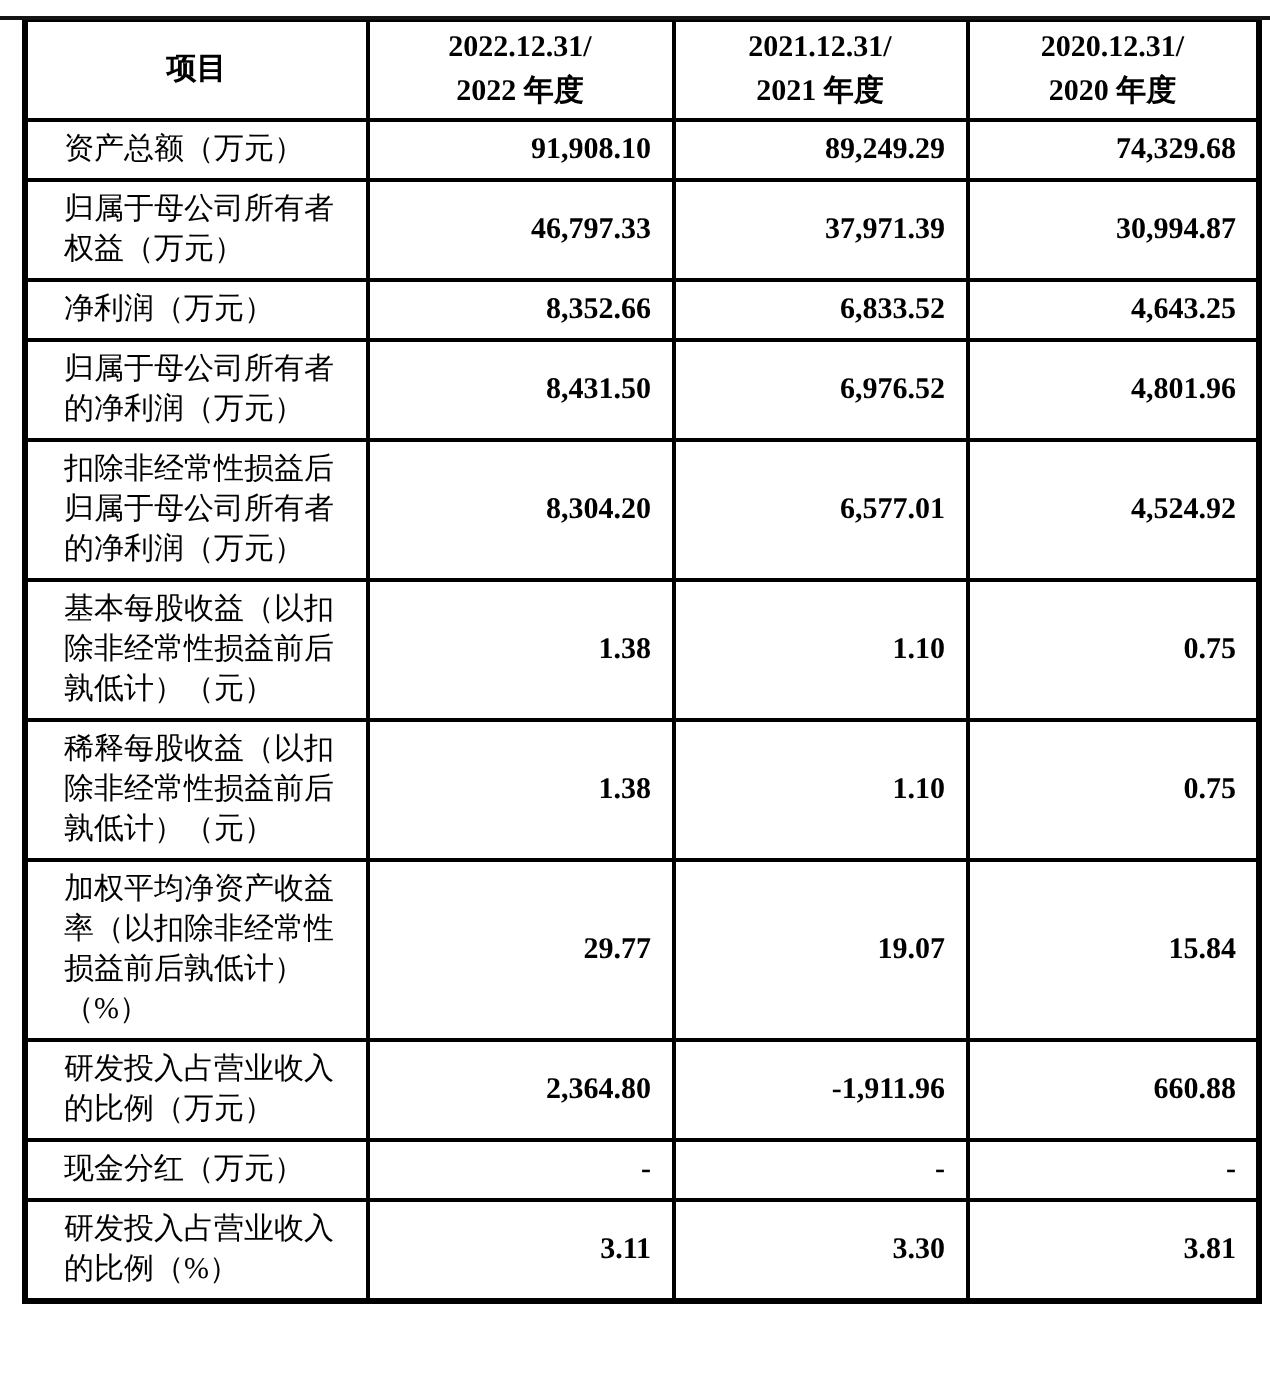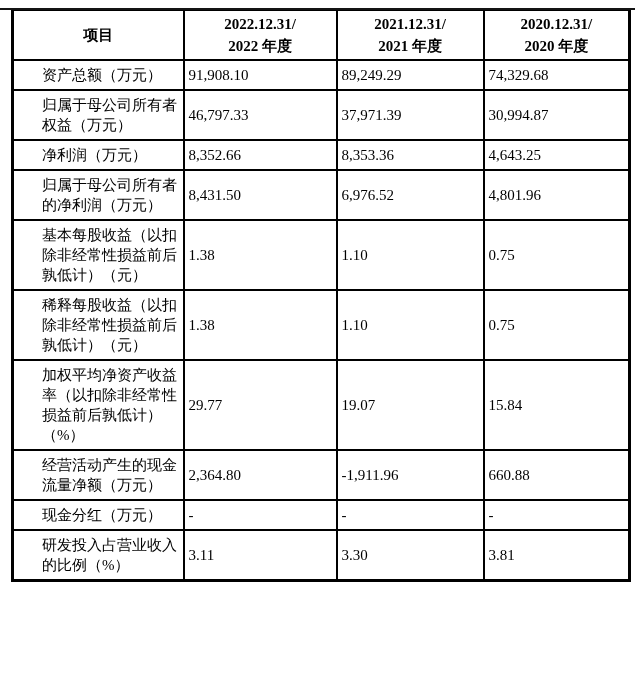--- a/index.html
+++ b/index.html
@@ -43,27 +43,29 @@
   th.head-cell {
     font-weight: bold;
     text-align: center;
     line-height: 22px;
     padding: 2px 2px;
   }
   th.head-cell .line { display: block; }
   td.label-cell {
     text-align: left;
     line-height: 20px;
-    padding: 4px 4px 4px 28px;
+    padding: 4px 4px 4px 18px;
     word-break: break-all;
   }
   td.num-cell {
+    text-align: right;
     line-height: 20px;
     padding: 4px 10px 4px 4px;
     white-space: nowrap;
+    font-weight: bold;
   }
   col.c0 { width: 171px; }
   col.c1 { width: 153px; }
   col.c2 { width: 147px; }
   col.c3 { width: 146px; }
 </style>
 </head>
 <body>
 
 <div class="page">
@@ -102,49 +104,55 @@
       </tr>
       <tr>
         <td class="label-cell">归属于母公司所有者权益（万元）</td>
         <td class="num-cell">46,797.33</td>
         <td class="num-cell">37,971.39</td>
         <td class="num-cell">30,994.87</td>
       </tr>
       <tr>
         <td class="label-cell">净利润（万元）</td>
         <td class="num-cell">8,352.66</td>
-        <td class="num-cell">8,353.36</td>
+        <td class="num-cell">6,833.52</td>
         <td class="num-cell">4,643.25</td>
       </tr>
       <tr>
         <td class="label-cell">归属于母公司所有者的净利润（万元）</td>
         <td class="num-cell">8,431.50</td>
         <td class="num-cell">6,976.52</td>
         <td class="num-cell">4,801.96</td>
+      </tr>
+      <tr>
+        <td class="label-cell">扣除非经常性损益后归属于母公司所有者的净利润（万元）</td>
+        <td class="num-cell">8,304.20</td>
+        <td class="num-cell">6,577.01</td>
+        <td class="num-cell">4,524.92</td>
       </tr>
       <tr>
         <td class="label-cell">基本每股收益（以扣除非经常性损益前后孰低计）（元）</td>
         <td class="num-cell">1.38</td>
         <td class="num-cell">1.10</td>
         <td class="num-cell">0.75</td>
       </tr>
       <tr>
         <td class="label-cell">稀释每股收益（以扣除非经常性损益前后孰低计）（元）</td>
         <td class="num-cell">1.38</td>
         <td class="num-cell">1.10</td>
         <td class="num-cell">0.75</td>
       </tr>
       <tr>
         <td class="label-cell">加权平均净资产收益率（以扣除非经常性损益前后孰低计）（%）</td>
         <td class="num-cell">29.77</td>
         <td class="num-cell">19.07</td>
         <td class="num-cell">15.84</td>
       </tr>
       <tr>
-        <td class="label-cell">经营活动产生的现金流量净额（万元）</td>
+        <td class="label-cell">研发投入占营业收入的比例（万元）</td>
         <td class="num-cell">2,364.80</td>
         <td class="num-cell">-1,911.96</td>
         <td class="num-cell">660.88</td>
       </tr>
       <tr>
         <td class="label-cell">现金分红（万元）</td>
         <td class="num-cell">-</td>
         <td class="num-cell">-</td>
         <td class="num-cell">-</td>
       </tr>

